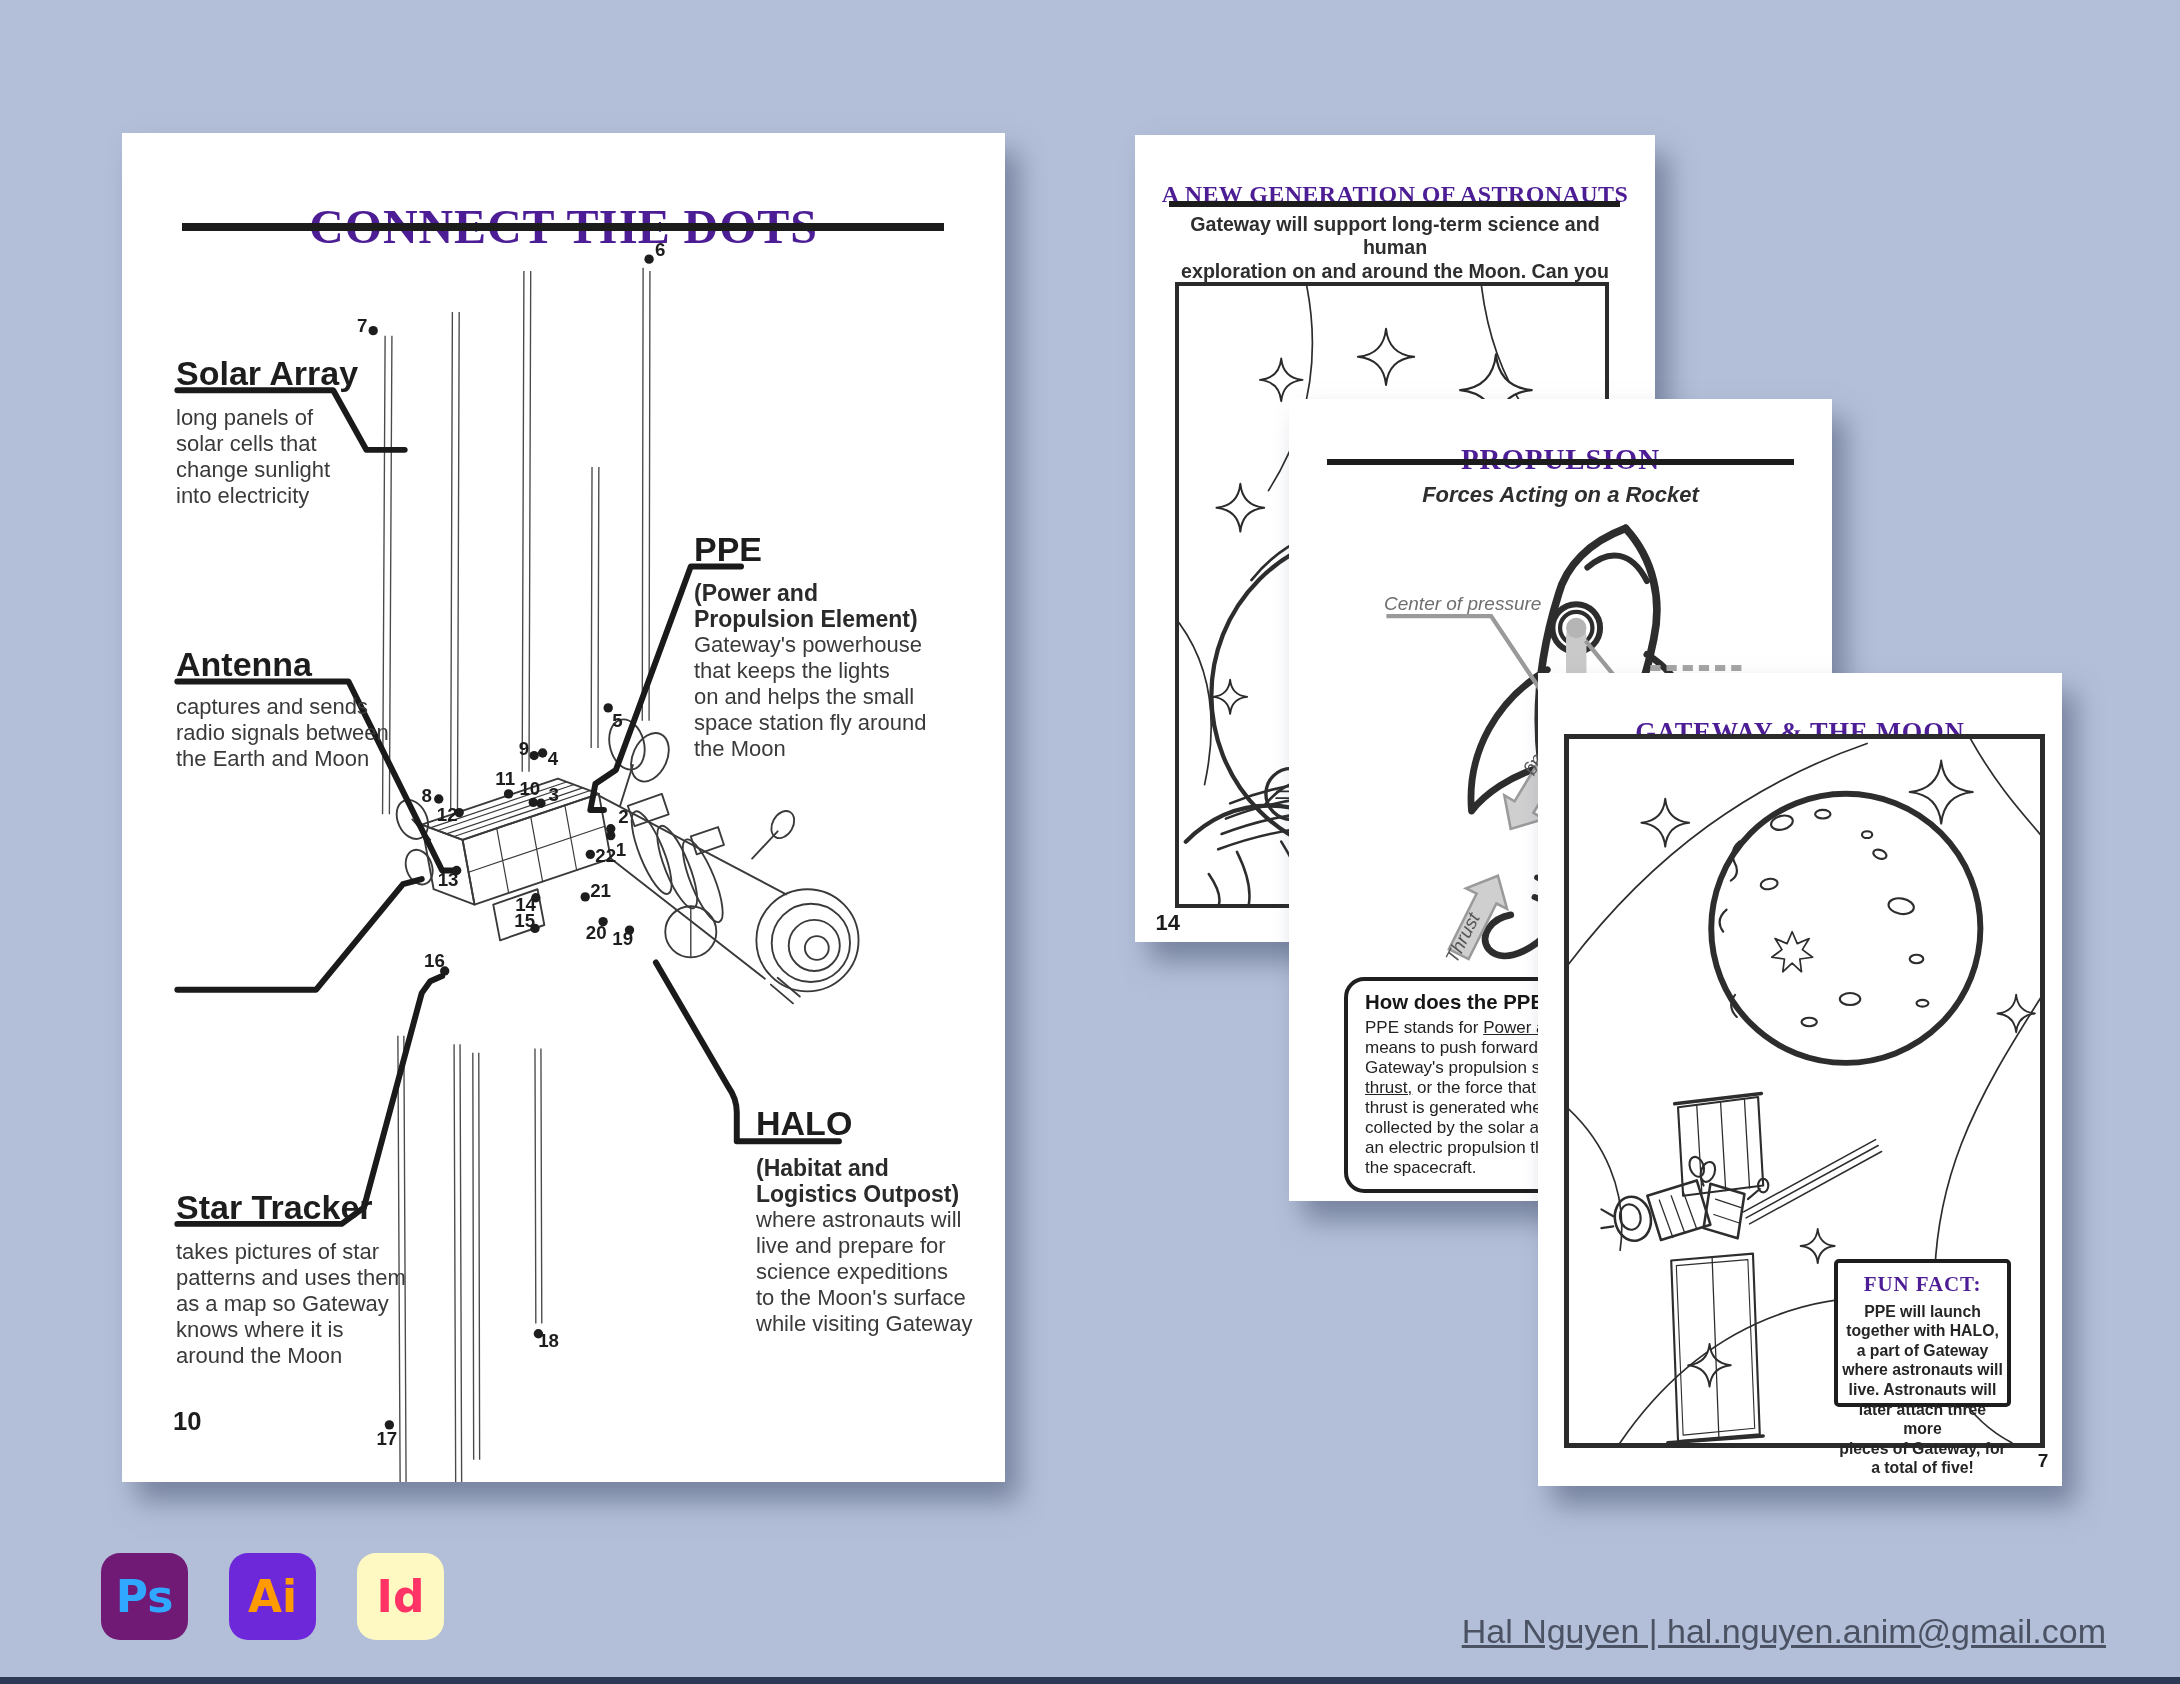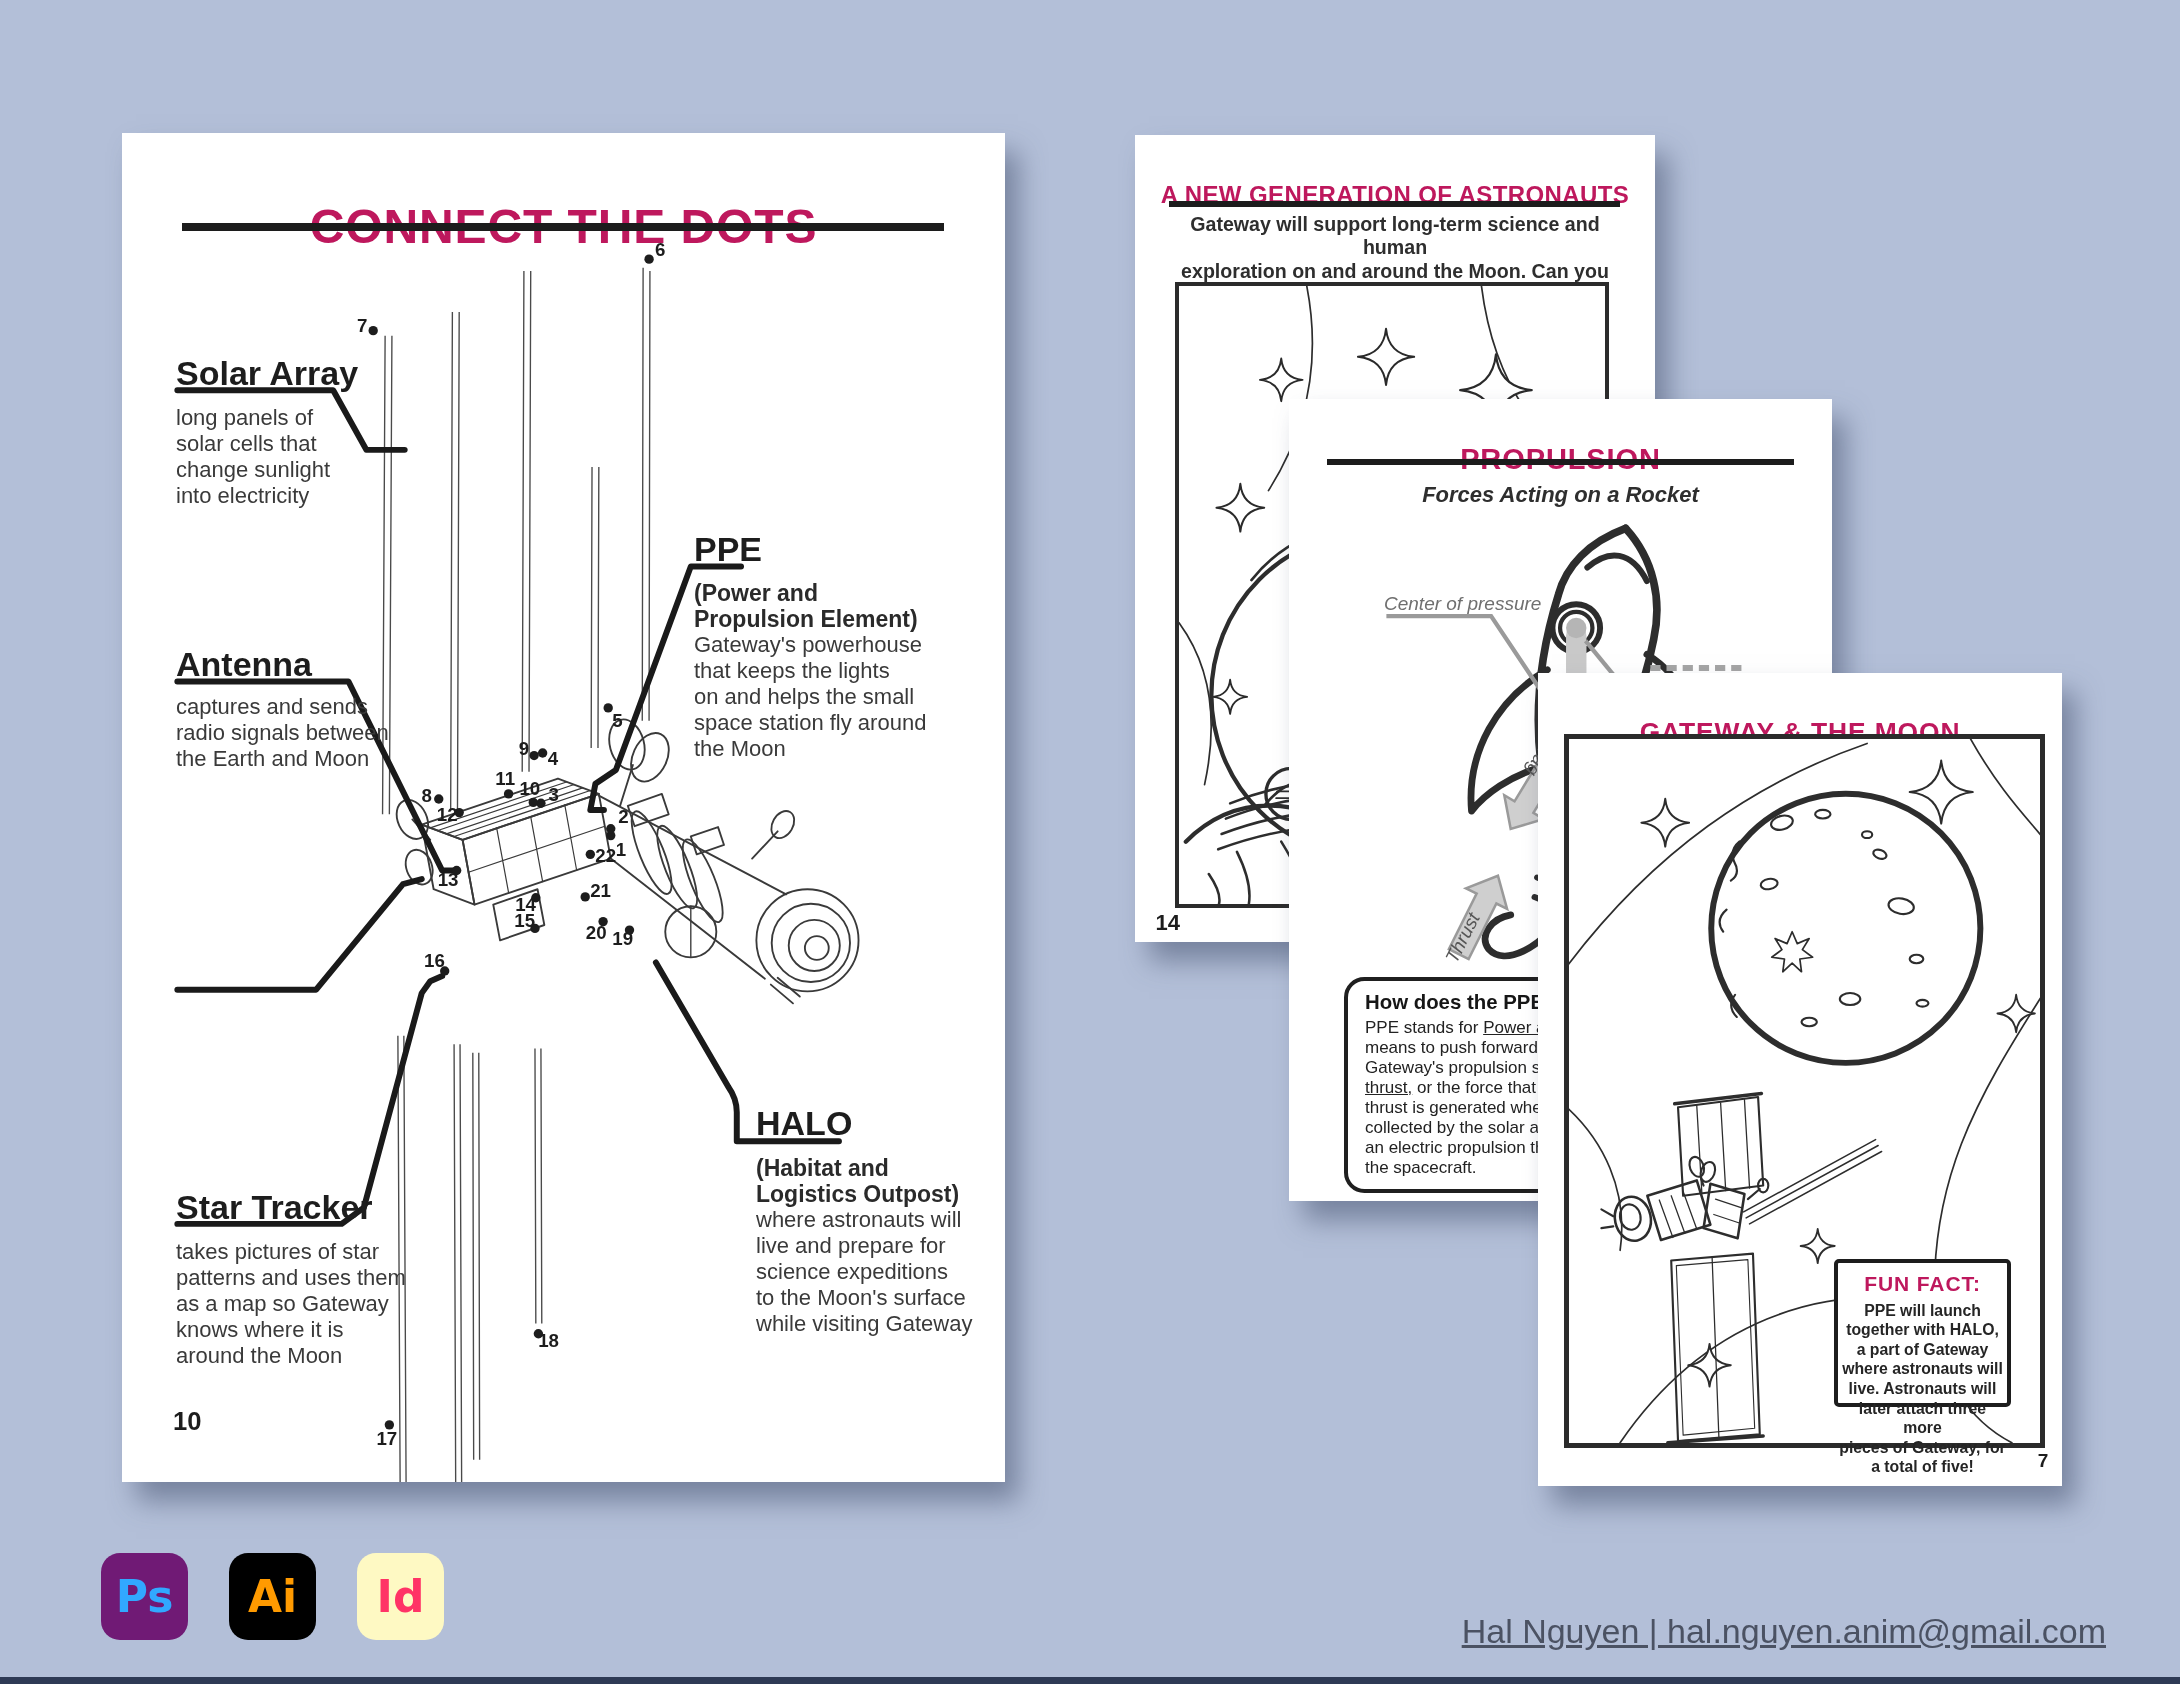--- a/index.html
+++ b/index.html
@@ -2,21 +2,21 @@
 <html style="font-size:13.6px"><head>
 <meta charset="utf-8">
 <style>
   html,body{margin:0;padding:0;}
   body{
     width:2181px;height:1685px;position:relative;overflow:hidden;
     background:#b3bfd8;
     font-family:"Liberation Sans",sans-serif;color:#222;
   }
   .page{position:absolute;background:#fff;box-shadow:13.6px 19px 25.6px rgba(70,82,112,.55);}
-  .display{font-family:Liberation Sans, sans-serif;font-weight:bold;letter-spacing:0.9px;color:#be185d;}
+  .display{font-family:Liberation Serif, serif;font-weight:bold;letter-spacing:0.9px;color:#4c1d95;}
   .rule{position:absolute;background:#1c1c1c;}
   .abs{position:absolute;}
   svg{position:absolute;left:0;top:0;}
   svg text{font-family:"Liberation Sans",sans-serif;}
   
   #page-connect{left:122px;top:133px;width:883px;height:1349px;}
   #page-connect .title{left:0;top:34px;width:100%;text-align:center;font-size:48px;}
   #page-connect .rule{left:60px;top:90px;width:762px;height:7.7px;}
   .ctd-label{position:absolute;width:256px;}
   .ctd-label h3{margin:0;font-size:34px;font-weight:bold;color:#1d1d1d;line-height:1.0;}
@@ -388,18 +388,18 @@
 live. Astronauts will
 later attach three more
 pieces of Gateway, for
 a total of five!</div>
   </div>
   <div class="pnum">7</div>
 </section>
 
 <div class="apps">
     <div class="app-icon" style="background: #701a75; color: rgb(49, 168, 255);">Ps</div>
-    <div class="app-icon" style="background: #000000; color: rgb(255, 154, 0);">Ai</div>
+    <div class="app-icon" style="background: #6d28d9; color: rgb(255, 154, 0);">Ai</div>
     <div class="app-icon" style="background: #fef9c3; color: rgb(255, 51, 102);">Id</div>
   </div>
 <div class="credit">Hal Nguyen | hal.nguyen.anim@gmail.com</div>
 <div class="bottom-bar"></div>
 
 
 </body></html>

